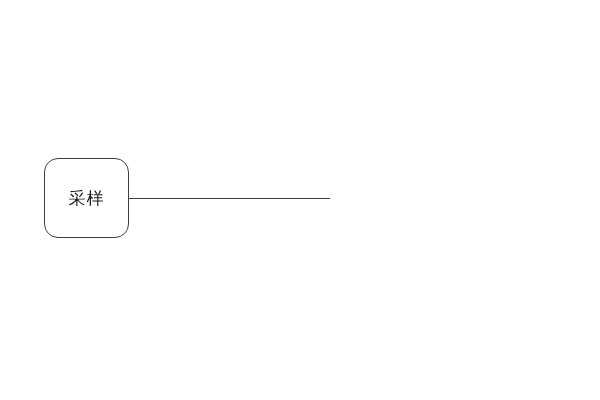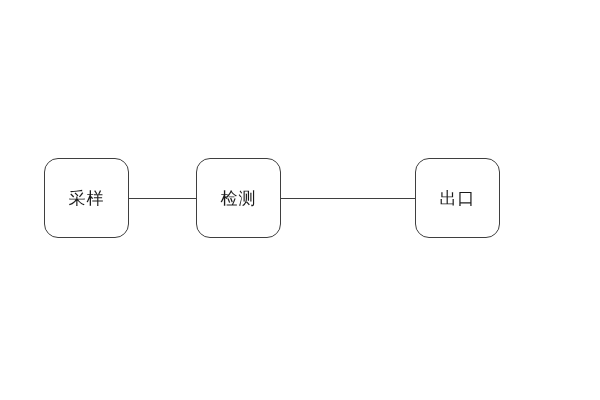--- a/index.html
+++ b/index.html
@@ -59,26 +59,20 @@
 <body>
 
 <div class="flow-canvas">
 
   <div class="flow-node">
     <span class="node-label">采样</span>
   </div>
 
   <div class="flow-connector"></div>
 
-  <div class="flow-node">
-    <span class="node-label">检测</span>
-  </div>
 
   <div class="flow-connector"></div>
 
 
   <div class="flow-connector"></div>
 
-  <div class="flow-node">
-    <span class="node-label">出口</span>
-  </div>
 
 </div>
 
 </body></html>

